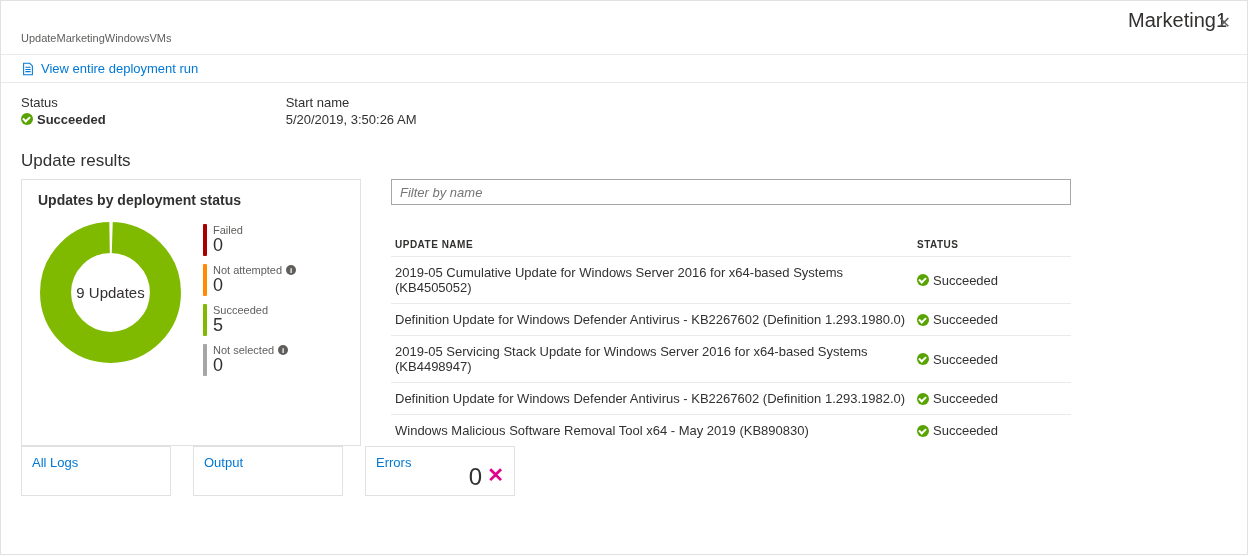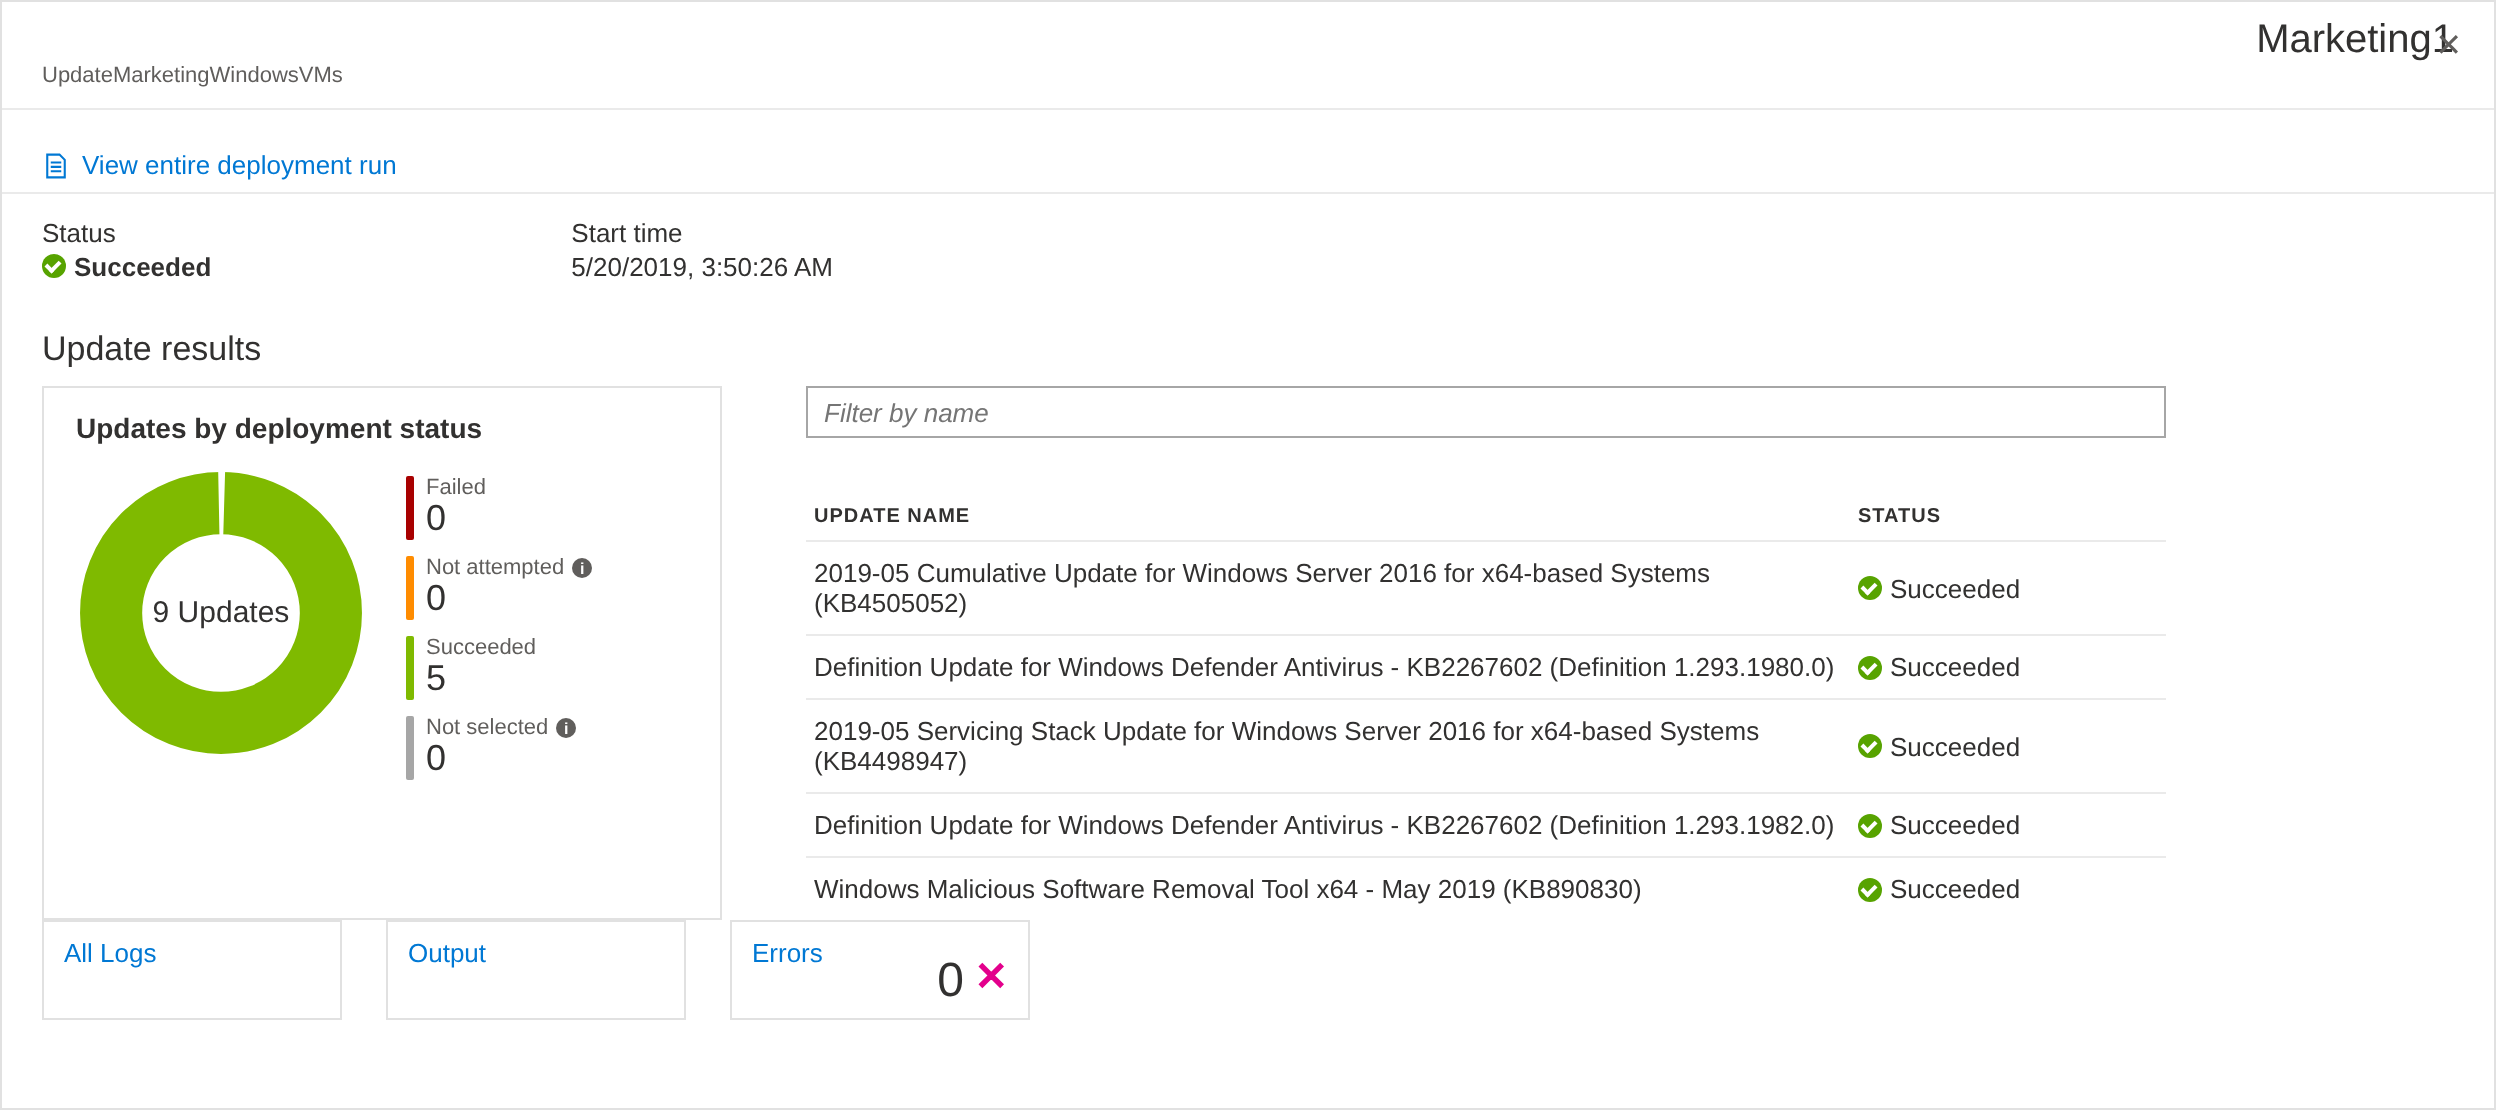--- a/index.html
+++ b/index.html
@@ -40,21 +40,20 @@
       font-size: 16px;
       color: #605e5c;
       cursor: pointer;
       background: none;
       border: none;
       padding: 4px;
     }
     .deploy-link {
       border-bottom: 1px solid #eaeaea;
       padding: 6px 20px;
-      margin-top: 14px;
     }
     .deploy-link a {
       color: #0078d4;
       text-decoration: none;
       font-size: 13px;
       display: flex;
       align-items: center;
       gap: 6px;
     }
     .doc-icon {
@@ -98,21 +97,21 @@
       transform: rotate(45deg);
     }
     .section-heading {
       font-size: 17px;
       font-weight: 400;
       color: #323130;
       margin: 24px 0 8px 20px;
     }
     .content-row {
       display: flex;
-      gap: 42px;
+      gap: 30px;
       padding: 0 20px;
     }
     .chart-card {
       border: 1px solid #e1e1e1;
       width: 340px;
       padding: 12px 16px 20px 16px;
     }
     .chart-card h3 {
       font-size: 14px;
       font-weight: 600;
@@ -273,21 +272,21 @@
   </div>
 
   <div class="status-row">
     <div class="status-item">
       <div class="label">Status</div>
       <div class="value bold">
         <span class="check-icon"></span><span>Succeeded</span>
       </div>
     </div>
     <div class="status-item">
-      <div class="label">Start time</div>
+      <div class="label">Start name</div>
       <div class="value">5/20/2019, 3:50:26 AM</div>
     </div>
   </div>
 
   <div class="section-heading">Update results</div>
 
   <div class="content-row">
 
     <div class="chart-card">
       <h3>Updates by deployment status</h3>

